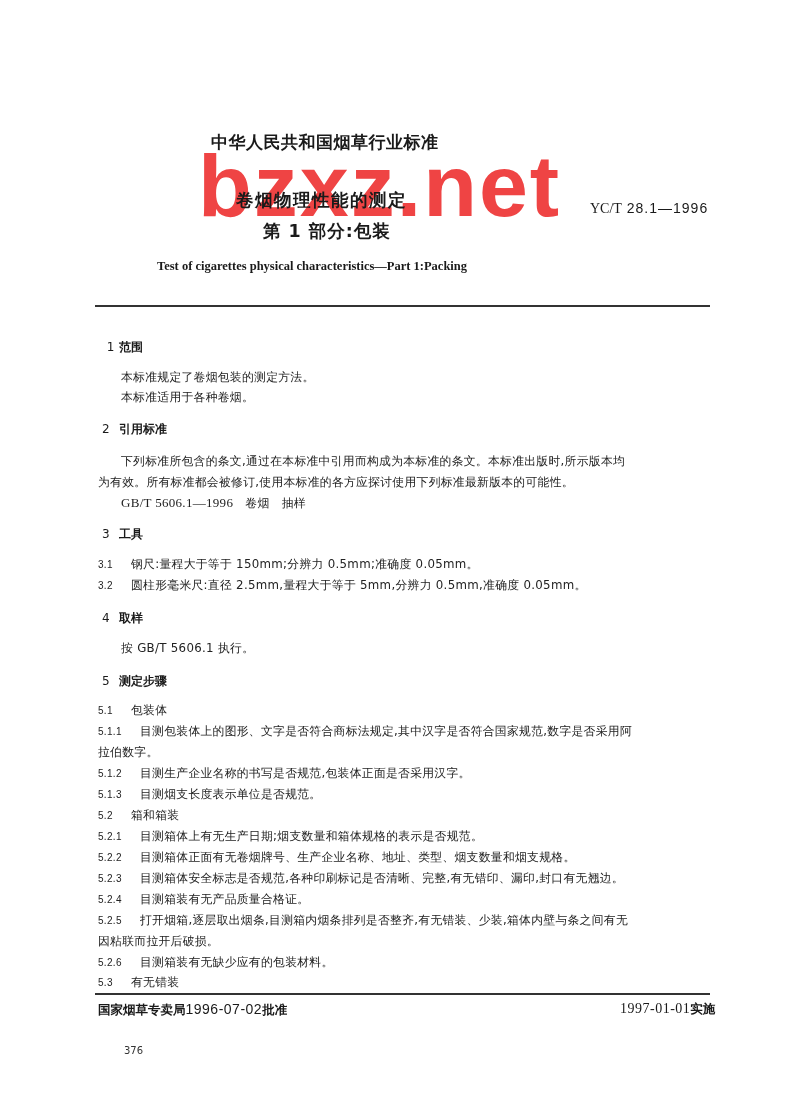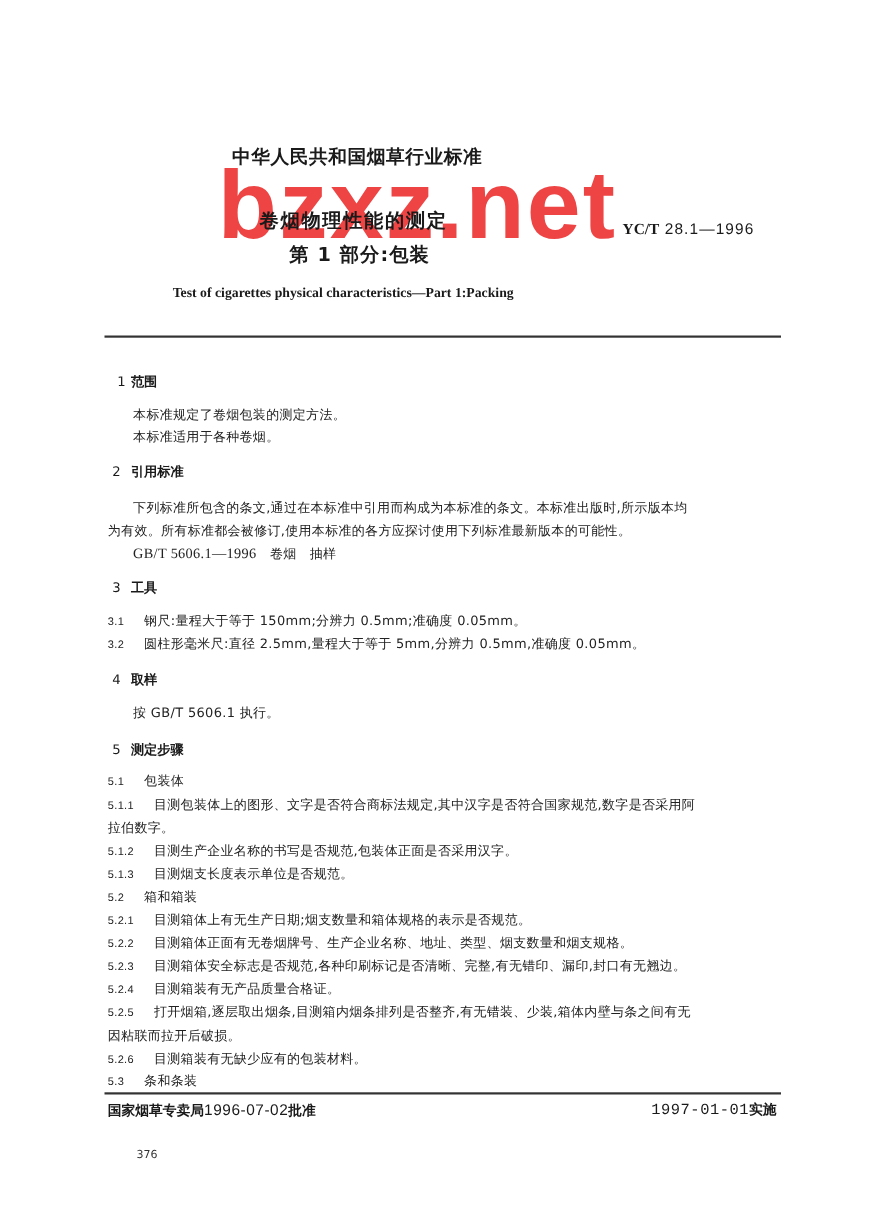--- a/index.html
+++ b/index.html
@@ -18,39 +18,39 @@
       letter-spacing: 2px;
       color: #ef4444;
       line-height: 1;
       z-index: 0;
     }
     .z1 { z-index: 1; }
     .org-title { left: 211px; top: 131px; font-size: 17px; font-weight: bold; letter-spacing: 0.5px; }
     .main-title { left: 236px; top: 188px; font-size: 17.5px; font-weight: bold; letter-spacing: 1.5px; }
     .sub-title { left: 263px; top: 219px; font-size: 17.5px; font-weight: bold; letter-spacing: 1px; }
     .std-code { left: 566px; top: 200px; font-size: 14px; }
-    .std-code .yc { font-family: "Liberation Serif", serif; font-weight: bold; }
+    .std-code .yc { font-family: "Liberation Serif", serif; font-weight: normal; margin-left: 24px; }
     .std-code .num { font-family: "Liberation Sans", sans-serif; letter-spacing: 1px; }
     .eng-title { left: 157px; top: 259px; font-family: "Liberation Serif", serif; font-weight: bold; font-size: 12.5px; }
     .rule { position: absolute; left: 95px; width: 615px; height: 1.5px; background: #333; }
     .rule-top { top: 305px; }
     .rule-bottom { top: 993px; }
     .section-head { left: 102px; font-size: 12px; font-weight: bold; }
     .section-head .no { font-weight: normal; display: inline-block; width: 17px; }
     .para { font-size: 11.8px; color: #222; letter-spacing: 0.3px; }
     .indent { left: 121px; }
     .flush { left: 98px; }
     .clause-no { display: inline-block; font-family: "Liberation Sans", sans-serif; font-size: 10px; }
     .c2 .clause-no { width: 33px; }
     .c3 .clause-no { width: 42px; }
     .serif-num { font-family: "Liberation Serif", serif; font-size: 13px; }
     .footer-left { left: 98px; top: 1001px; font-size: 12.5px; font-weight: bold; }
     .footer-left .date { font-family: "Liberation Sans", sans-serif; font-weight: normal; font-size: 14px; letter-spacing: 0.5px; }
     .footer-right { left: 592px; top: 1001px; font-size: 12.5px; font-weight: bold; }
-    .footer-right .date { font-family: Liberation Mono, monospace; font-weight: normal; font-size: 14px; letter-spacing: 0.5px; }
+    .footer-right .date { font-family: Liberation Serif, serif; font-weight: normal; font-size: 14px; letter-spacing: 0.5px; margin-left: 28px; }
     .page-no { left: 124px; top: 1045px; font-size: 10px; color: #333; }
   </style>
 </head>
 <body>
 
 <div class="abs watermark">bzxz.net</div>
 
 <div class="abs org-title z1">中华人民共和国烟草行业标准</div>
 <div class="abs main-title z1">卷烟物理性能的测定</div>
 <div class="abs sub-title z1">第 1 部分:包装</div>
@@ -126,21 +126,21 @@
 </div>
 <div class="abs para flush c3" style="top:913px;">
   <span class="clause-no">5.2.5</span><span>打开烟箱,逐层取出烟条,目测箱内烟条排列是否整齐,有无错装、少装,箱体内壁与条之间有无</span>
 </div>
 <div class="abs para flush" style="top:934px;">因粘联而拉开后破损。</div>
 <div class="abs para flush c3" style="top:955px;">
   <span class="clause-no">5.2.6</span><span>目测箱装有无缺少应有的包装材料。</span>
 </div>
 
 <div class="abs para flush c2" style="top:975px;">
-  <span class="clause-no">5.3</span><span>条和条装</span>
+  <span class="clause-no">5.3</span><span>有无错装</span>
 </div>
 
 <div class="rule rule-bottom"></div>
 
 <div class="abs footer-left">
   <span>国家烟草专卖局</span><span class="date">1996-07-02</span><span>批准</span>
 </div>
 <div class="abs footer-right">
   <span class="date">1997-01-01</span><span>实施</span>
 </div>

